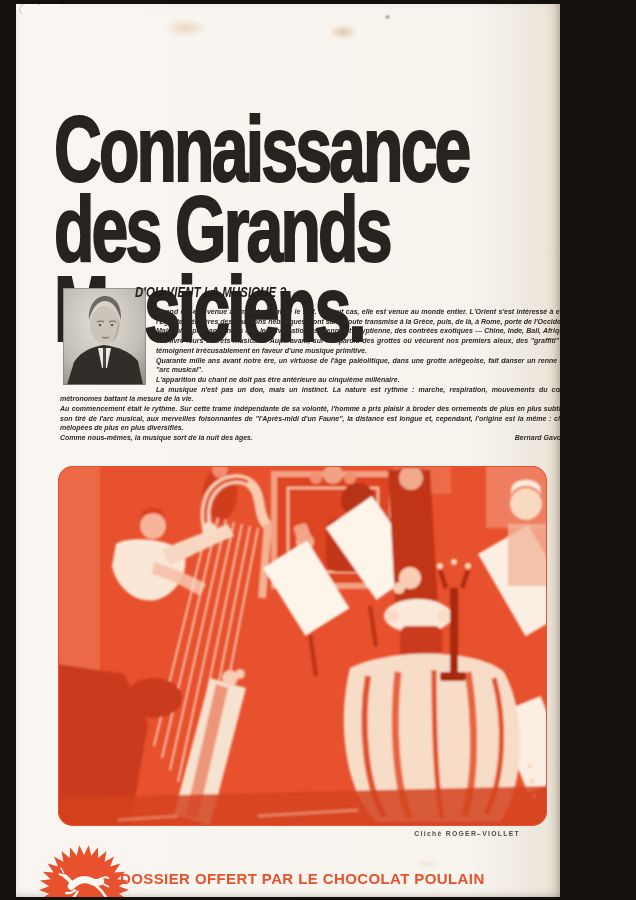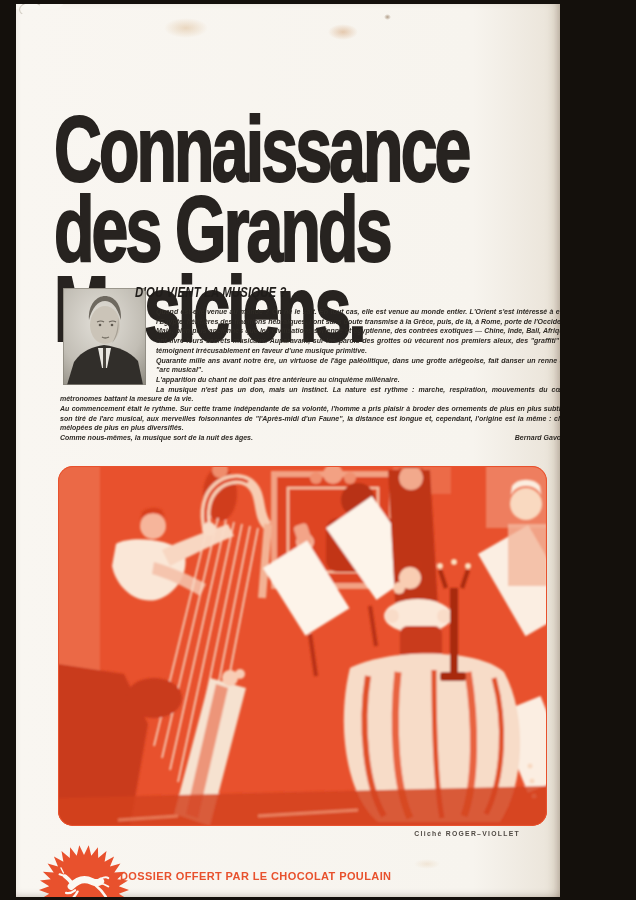--- a/index.html
+++ b/index.html
@@ -42,21 +42,21 @@
   
   .photo{position:absolute;left:42px;top:462px;width:489px;height:360px;border-radius:15px;overflow:hidden;}
   .photo svg{display:block;}
 
   
   .credit{position:absolute;left:380px;top:826px;width:124px;text-align:right;
     font-size:6.8px;font-weight:bold;letter-spacing:1.3px;color:#4f4943;}
 
   
   .logo{position:absolute;left:22px;top:840px;width:92px;height:92px;}
-  .offer{position:absolute;left:104px;top:866px;font-size:11px;font-weight:bold;
+  .offer{position:absolute;left:104px;top:866px;font-size:15px;font-weight:bold;
     letter-spacing:.4px;color:#e8512d;white-space:nowrap;}
 </style>
 </head>
 <body>
 
 <div class="page">
 
   <h1 class="masthead">
     <span>Connaissance</span>
     <span>des Grands</span>

